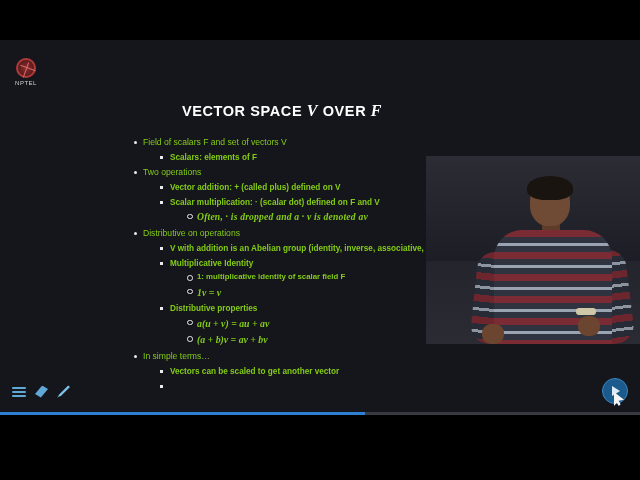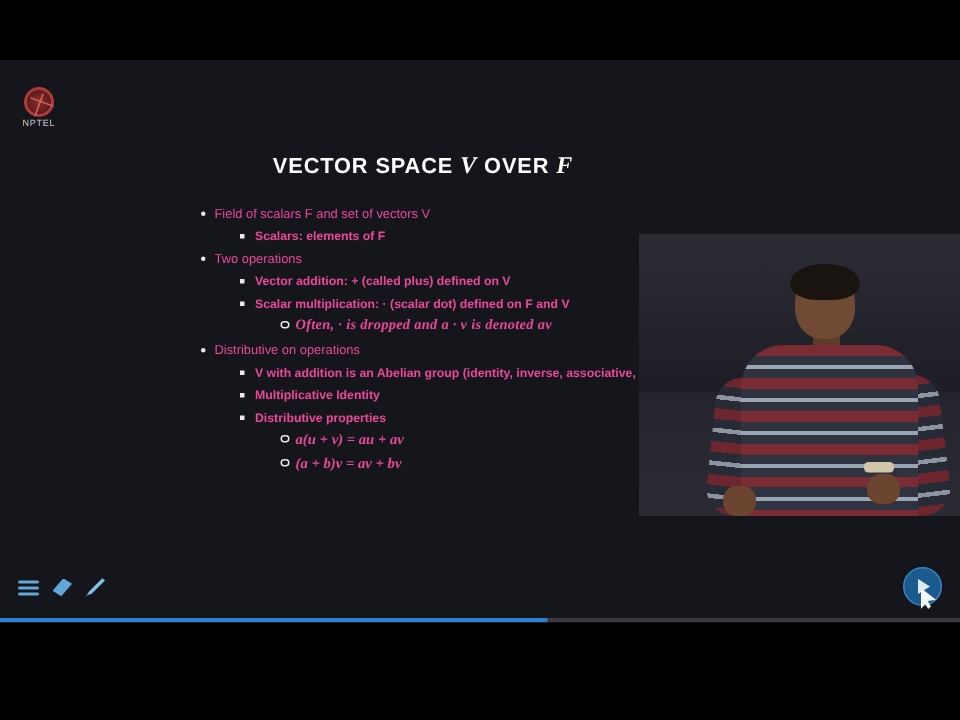--- a/index.html
+++ b/index.html
@@ -66,21 +66,21 @@
     color: #ffffff;
     font-size: 14.5px;
     font-weight: bold;
     letter-spacing: 0.6px;
   }
   .slide-title .it { font-family: "Liberation Serif", serif; font-style: italic; font-size: 16px; }
   .bullets {
     position: absolute;
     left: 132px; top: 92px;
     width: 420px;
-    color: #ec4899;
+    color: #84cc16;
   }
   ul { list-style: none; }
   li { position: relative; line-height: 1.35; }
   .l1 { font-size: 8.6px; padding-left: 11px; margin-top: 4.5px; }
   .l1:before {
     content: "";
     position: absolute; left: 2px; top: 4px;
     width: 3px; height: 3px; border-radius: 50%;
     background: #e9e9ee;
   }
@@ -299,35 +299,54 @@
         </li>
 
         <li class="l1">
           <span>Distributive on operations</span>
           <ul class="sub">
             <li class="l2">
               <span>V with addition is an Abelian group (identity, inverse, associative, commutative)</span>
             </li>
             <li class="l2">
               <span>Multiplicative Identity</span>
+              <ul class="sub">
+                <li class="l3">
+                  <span>1: multiplicative identity of scalar field F</span>
+                </li>
+                <li class="l3">
+                  <span class="mathline">1v = v</span>
+                </li>
+              </ul>
             </li>
             <li class="l2">
               <span>Distributive properties</span>
               <ul class="sub">
                 <li class="l3">
                   <span class="mathline">a(u + v) = au + av</span>
                 </li>
                 <li class="l3">
                   <span class="mathline">(a + b)v = av + bv</span>
                 </li>
               </ul>
             </li>
           </ul>
         </li>
 
+        <li class="l1">
+          <span>In simple terms…</span>
+          <ul class="sub">
+            <li class="l2">
+              <span>Vectors can be scaled to get another vector</span>
+            </li>
+            <li class="l2">
+              
+            </li>
+          </ul>
+        </li>
 
       </ul>
     </div>
 
     <div class="presenter">
       <div class="p-bg"></div>
       <div class="p-wall"></div>
       <div class="p-armL"></div>
       <div class="p-armR"></div>
       <div class="p-neck"></div>

